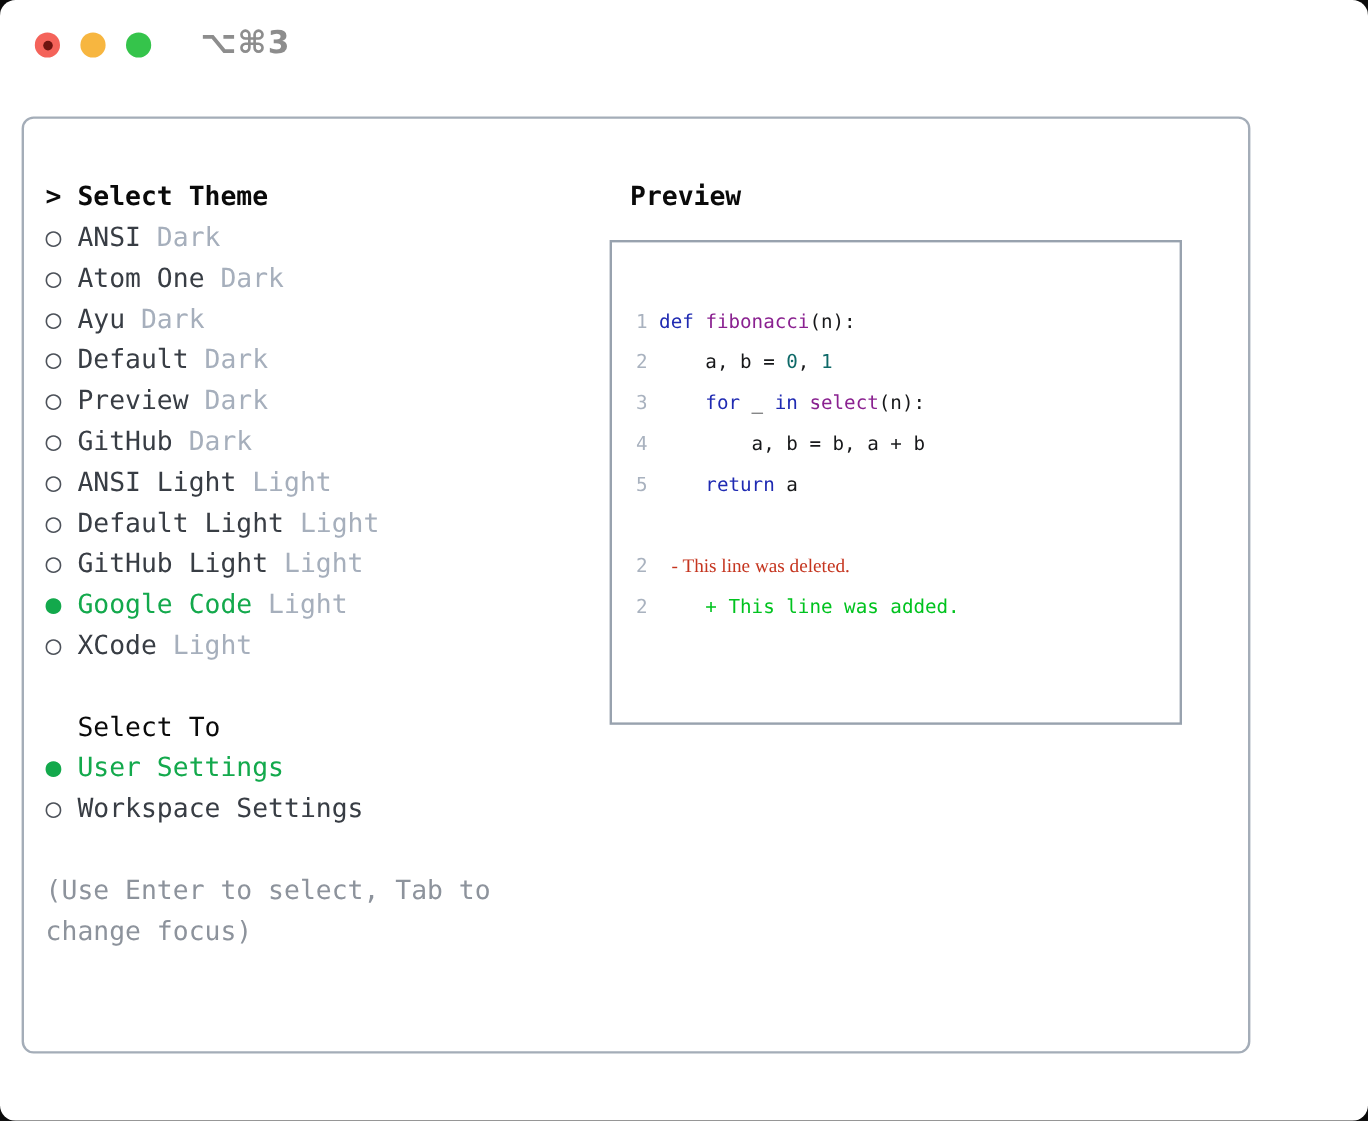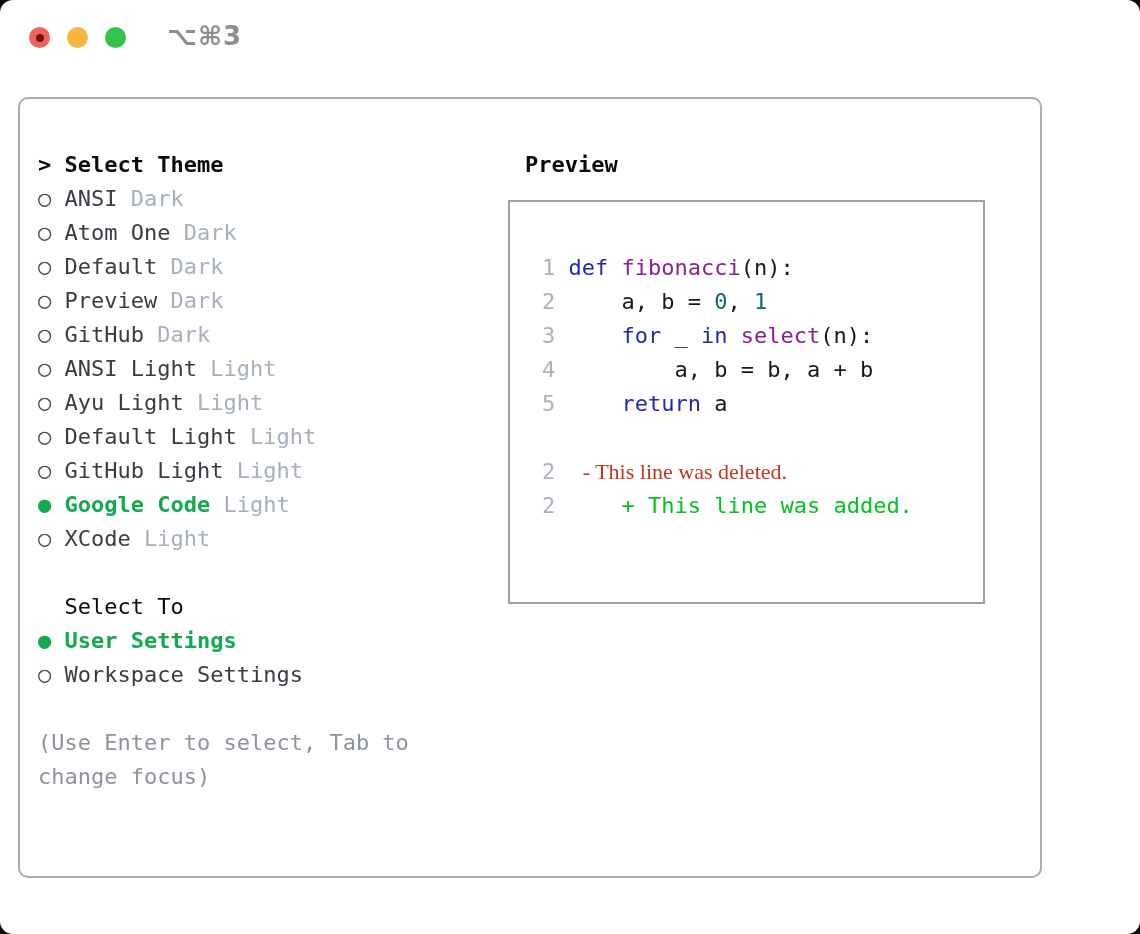--- a/index.html
+++ b/index.html
@@ -30,35 +30,35 @@
     position:absolute;left:18px;top:49px;
     font-size:22px;line-height:34px;color:var(--c-item);
   }
   .line{height:34px;white-space:nowrap;}
   .spacer{height:34px;}
   .cursor{display:inline-block;width:2ch;font-weight:bold;color:#0a0a0a;}
   .hdr{font-weight:bold;color:#0a0a0a;}
   .bullet{display:inline-block;width:2ch;color:#4d525a;}
   .bullet.sel{color:var(--c-sel);}
   .name{color:var(--c-item);}
-  .name.sel{color:var(--c-sel);font-weight:bold;}
+  .name.sel{color:var(--c-sel);}
   .variant{color:var(--c-variant);margin-left:1ch;}
   .indent{display:inline-block;width:2ch;}
   .apply-hdr{color:#0a0a0a;}
   .footer-line{height:34px;color:var(--c-ctx);}
   
   .preview-title{
     position:absolute;left:480px;top:49px;height:34px;line-height:34px;
     font-size:22px;font-weight:bold;color:#0a0a0a;margin-left:25px;
   }
   .preview-box{
     position:absolute;left:488px;top:101px;width:473px;height:400px;
     border:2px solid var(--c-border2);background:#fff;
   }
-  .pv-lines{position:absolute;left:32px;top:49px;font-size:22px;line-height:34px;}
+  .pv-lines{position:absolute;left:20px;top:49px;font-size:16px;line-height:34px;}
   .pv-line{height:34px;white-space:pre;}
   .tk-ln{color:var(--c-ln);}
   .tk-kw{color:var(--c-kw);}
   .tk-fn{color:var(--c-fn);}
   .tk-nm{color:var(--c-nm);}
   .tk-pl{color:var(--c-pl);}
   .tk-ctx{color:var(--c-ctx);}
   .tk-del{color:var(--c-del);font-family:Liberation Serif, serif;}
   .tk-add{color:var(--c-add);}
 </style>
@@ -77,25 +77,25 @@
   <div class="win-title">⌥⌘3</div>
 
   <div class="tui-box">
 
     <div class="left-col">
       <div class="line"><span class="cursor">&gt;</span><span class="hdr">Select Theme</span></div>
 
       <div id="theme-list">
           <div class="line"><span class="bullet">○</span><span class="name">ANSI</span><span class="variant">Dark</span></div>
           <div class="line"><span class="bullet">○</span><span class="name">Atom One</span><span class="variant">Dark</span></div>
+          <div class="line"><span class="bullet">○</span><span class="name">Ayu</span><span class="variant">Dark</span></div>
           <div class="line"><span class="bullet">○</span><span class="name">Default</span><span class="variant">Dark</span></div>
           <div class="line"><span class="bullet">○</span><span class="name">Preview</span><span class="variant">Dark</span></div>
           <div class="line"><span class="bullet">○</span><span class="name">GitHub</span><span class="variant">Dark</span></div>
           <div class="line"><span class="bullet">○</span><span class="name">ANSI Light</span><span class="variant">Light</span></div>
-          <div class="line"><span class="bullet">○</span><span class="name">Ayu Light</span><span class="variant">Light</span></div>
           <div class="line"><span class="bullet">○</span><span class="name">Default Light</span><span class="variant">Light</span></div>
           <div class="line"><span class="bullet">○</span><span class="name">GitHub Light</span><span class="variant">Light</span></div>
           <div class="line"><span class="bullet sel">●</span><span class="name sel">Google Code</span><span class="variant">Light</span></div>
           <div class="line"><span class="bullet">○</span><span class="name">XCode</span><span class="variant">Light</span></div>
         </div>
 
       <div class="spacer"></div>
 
       <div class="line"><span class="indent"></span><span class="apply-hdr">Select To</span></div>
 

